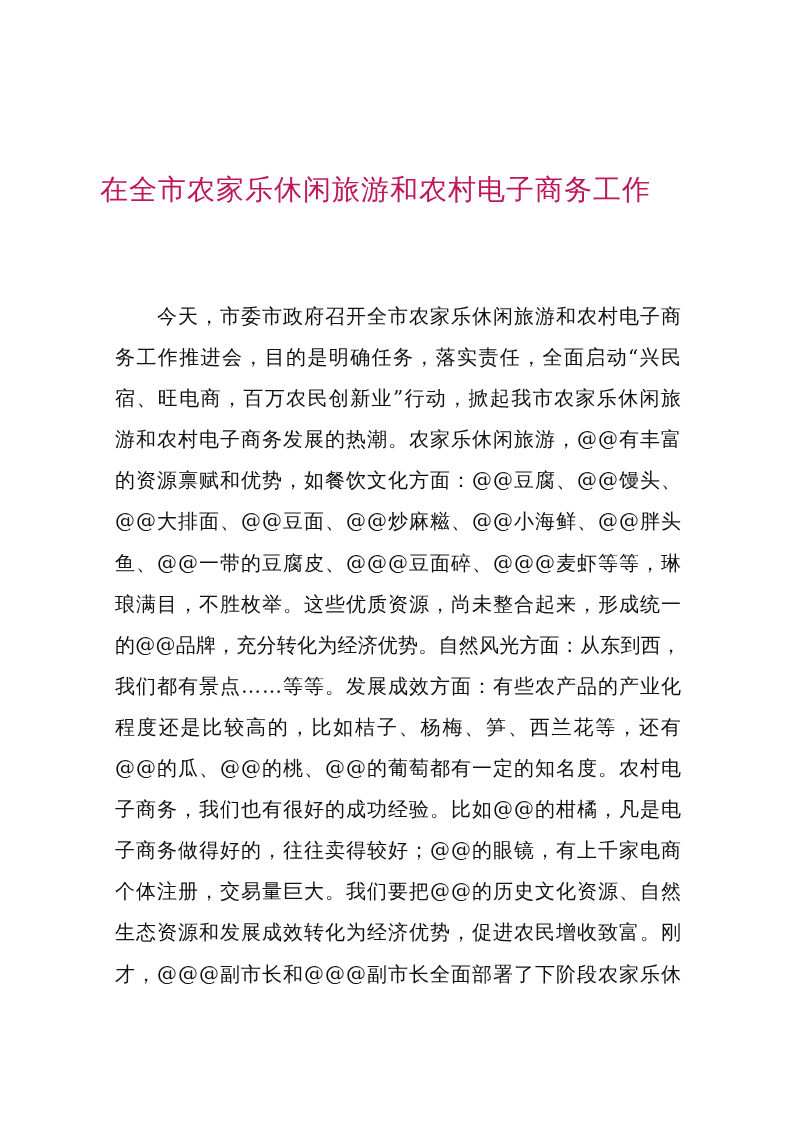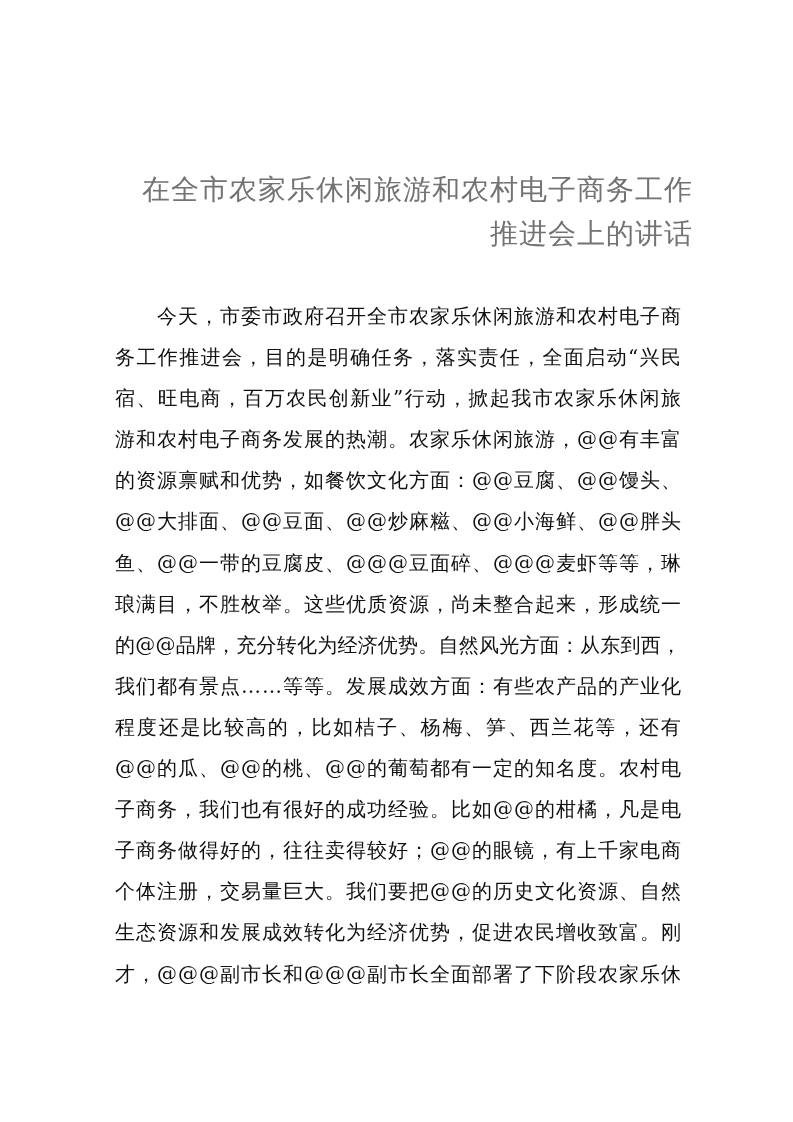--- a/index.html
+++ b/index.html
@@ -1,34 +1,33 @@
 <!DOCTYPE html>
 <html><head>
 <meta charset="utf-8">
 <style>
   html, body { margin:0; padding:0; background:#ffffff; }
   body { width:793px; height:1122px; position:relative; overflow:hidden;
          font-family:"DejaVu Serif","Liberation Serif",serif; color:#111; }
   .page { position:absolute; left:0; top:0; width:793px; height:1122px; background:#fff; }
-  .title { position:absolute; left:100px; width:593px; top:168px; text-align:right;
-           font-size:28px; line-height:44px; letter-spacing:1px; color:#737373; }
+  .title { position:absolute; left:100px; width:593px; top:168px; text-align:left;
+           font-size:28px; line-height:44px; letter-spacing:1px; color:#be185d; }
   .title div { white-space:nowrap; }
   .body { position:absolute; left:115px; top:296px; width:566px; }
   .line { height:41.1px; line-height:41.1px; font-size:20px; white-space:nowrap;
           text-align:justify; text-align-last:justify; }
   .line.last { text-align-last:justify; }
   .line.indent { padding-left:42px; }
 </style>
 </head>
 <body>
 
 <div class="page">
   <div class="title">
     <div>在全市农家乐休闲旅游和农村电子商务工作</div>
-    <div>推进会上的讲话</div>
   </div>
 
   <div class="body">
     <div class="line indent" style="display: flex; justify-content: space-between;">
         <span>今</span>
         <span>天</span>
         <span>，</span>
         <span>市</span>
         <span>委</span>
         <span>市</span>

